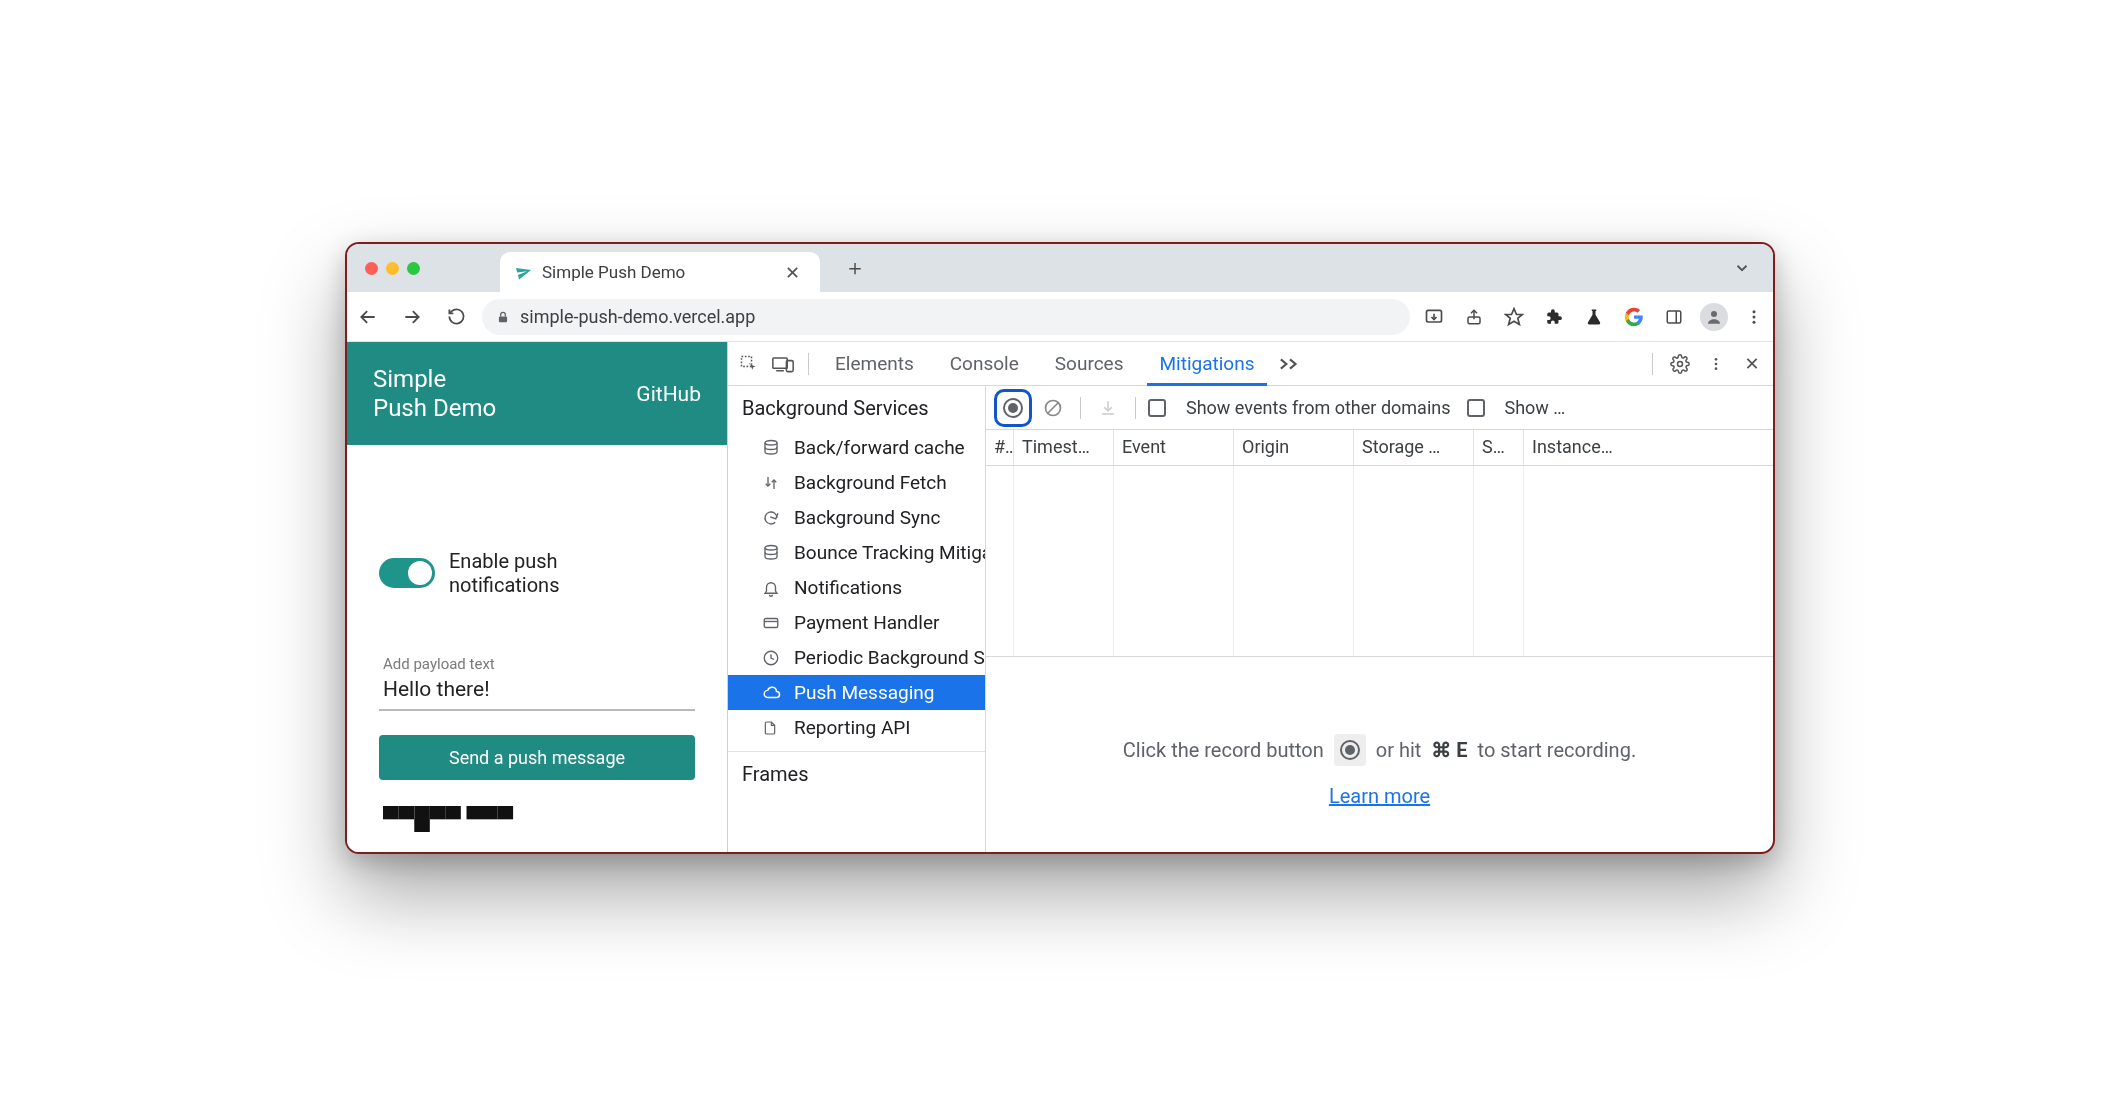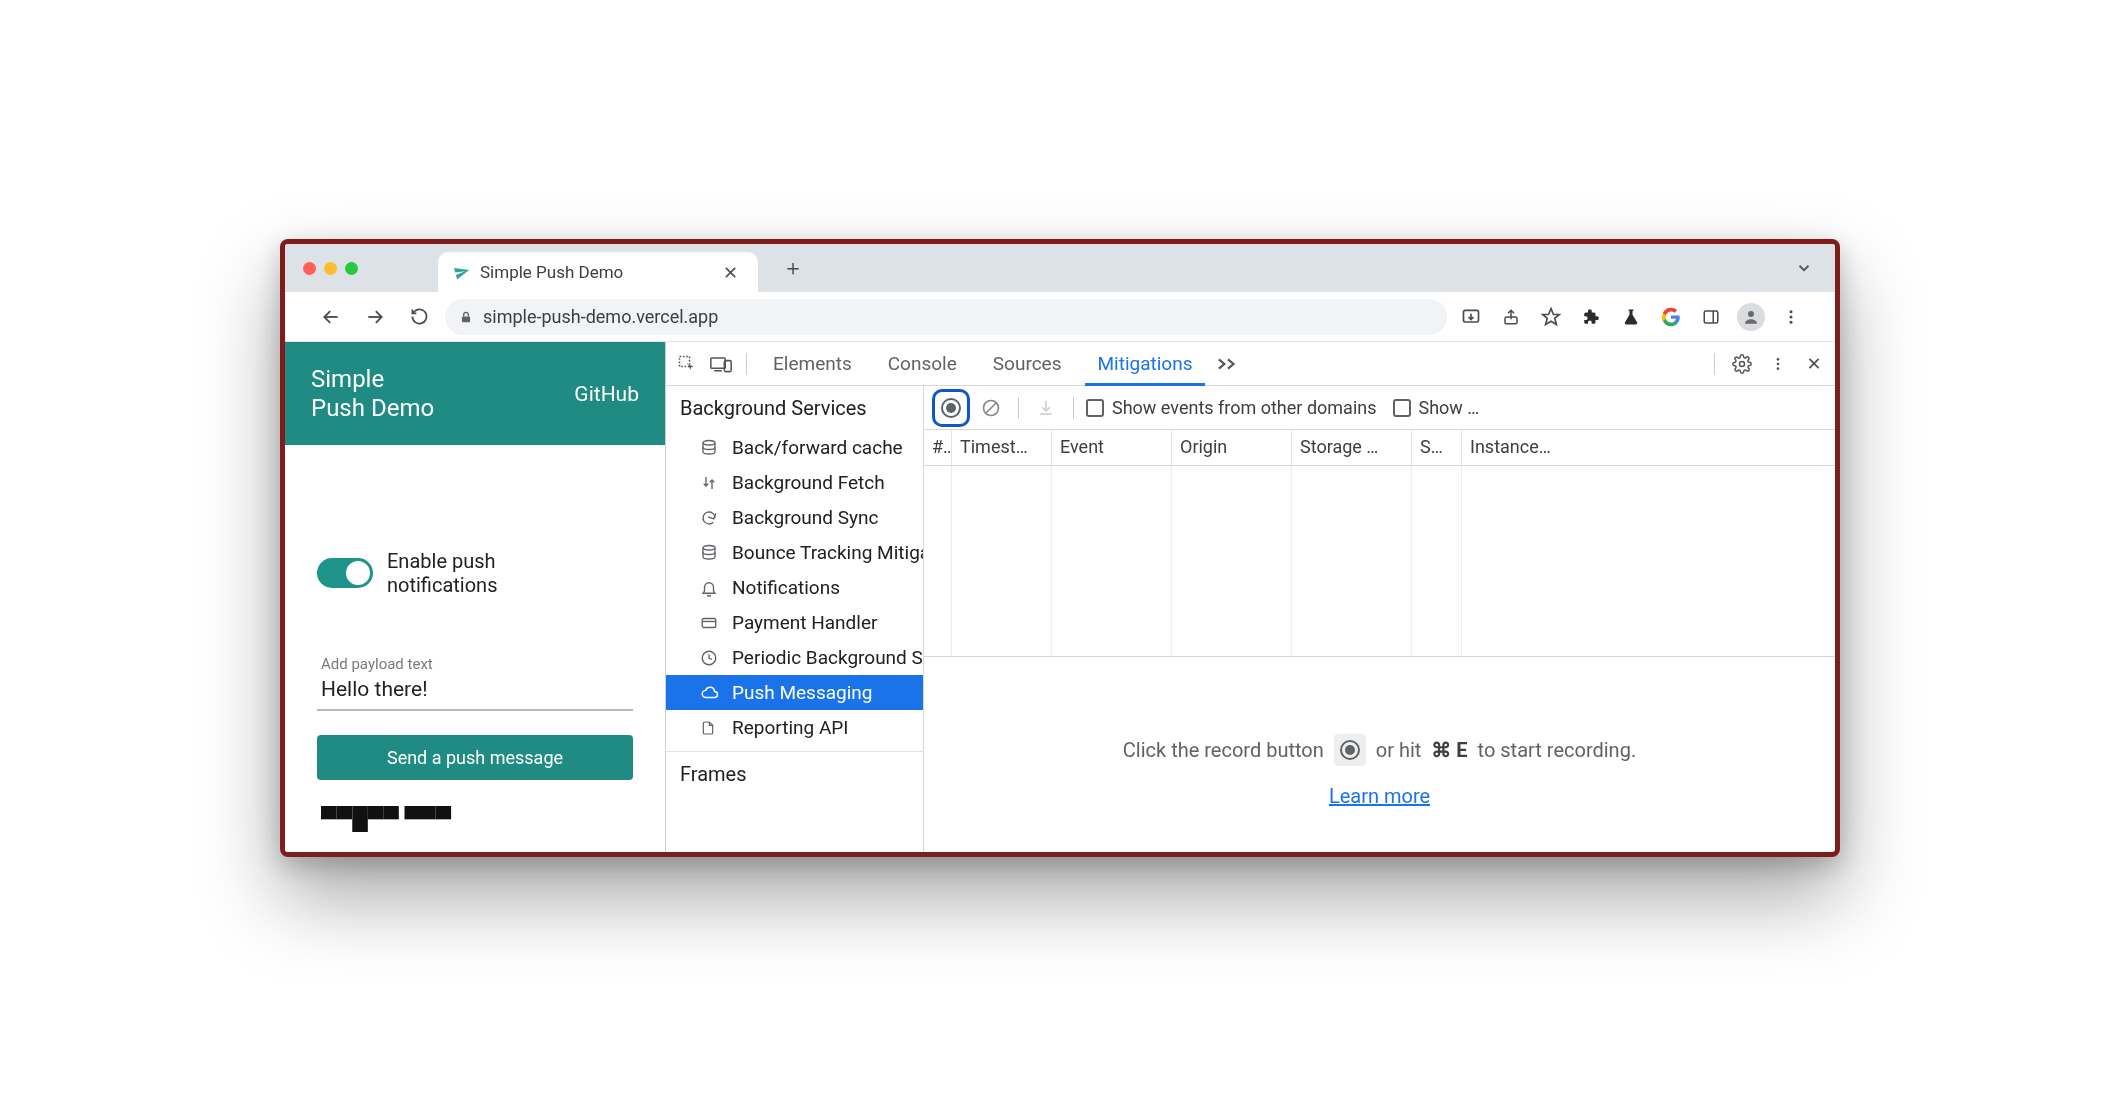--- a/index.html
+++ b/index.html
@@ -3,26 +3,26 @@
 <meta charset="utf-8">
 <style>
   * { box-sizing: border-box; margin: 0; padding: 0; }
   body {
     font-family: -apple-system, BlinkMacSystemFont, "Segoe UI", Roboto, Arial, sans-serif;
     background: #fff;
     display: flex; align-items: center; justify-content: center;
     min-height: 100vh;
   }
   .frame {
-    width: 1560px;
-    border-radius: 8px;
+    width: 1430px;
+    border-radius: 14px;
     box-shadow: 0 40px 80px rgba(0,0,0,0.35), 0 8px 24px rgba(0,0,0,0.2);
     overflow: hidden;
     background: #fff;
-    border: 5px solid #7f1d1d;
+    border: 2px solid #7f1d1d;
   }
   
   .tabstrip {
     display: flex; align-items: center;
     height: 48px; background: #dde2e7; padding: 0 12px;
     gap: 10px;
   }
   .dots { display: flex; gap: 8px; margin-right: 70px; margin-left: 6px; }
   .dot { width: 13px; height: 13px; border-radius: 50%; }
   .dot.r { background: #ff5f57; } .dot.y { background: #febc2e; } .dot.g { background: #28c840; }
@@ -34,21 +34,21 @@
     position: relative; top: 4px;
   }
   .tab .close { margin-left: auto; font-size: 18px; color: #555; padding: 0 4px; }
   .newtab { font-size: 22px; color: #4a4a4a; padding: 0 14px; cursor:pointer; }
   .tabstrip .spacer { flex: 1; }
   .caret { font-size: 18px; color: #555; padding: 0 10px; }
   .favicon { color: #2aa79b; font-size: 16px; transform: rotate(-15deg); }
   
   .toolbar {
     display: flex; align-items: center; gap: 8px;
-    height: 50px; background: #fff; padding: 0 28px;
+    height: 50px; background: #fff; padding: 0 3px;
     border-bottom: 1px solid #e3e3e3;
   }
   .tbtn { width: 36px; height: 36px; border-radius: 50%; display:flex;align-items:center;justify-content:center; color:#4b4b4b; font-size: 19px; cursor:pointer; }
   .omnibox {
     flex: 1; height: 36px; background: #f1f3f4; border-radius: 18px;
     display: flex; align-items: center; gap: 10px; padding: 0 14px;
     color: #3c4043; font-size: 18px;
   }
   .lock { font-size: 14px; color: #5f6368; }
   .ticon { width: 32px; height: 32px; display:flex;align-items:center;justify-content:center; font-size: 18px; color:#4b4b4b; cursor:pointer; }
@@ -100,21 +100,21 @@
   .tree .item.selected .ic { color:#fff; }
   
   .pane { flex:1; display:flex; flex-direction:column; overflow:hidden; }
   .pane-toolbar { display:flex; align-items:center; gap:6px; height: 44px; padding: 0 8px; border-bottom:1px solid #d8d8d8; font-size:18px; color:#3c4043; }
   .recwrap { border: 3px solid #1155cc; border-radius: 10px; padding: 2px; }
   .recbtn { width: 28px; height: 28px; display:flex;align-items:center;justify-content:center; }
   .rec-circle { width: 20px; height:20px; border:2px solid #5f6368; border-radius:50%; display:flex;align-items:center;justify-content:center; }
   .rec-dot { width: 10px; height:10px; background:#5f6368; border-radius:50%; }
   .iconbtn { width: 30px; height:30px; display:flex;align-items:center;justify-content:center; color:#5f6368; cursor:pointer; }
   .pane-sep { width:1px; height:22px; background:#ccc; margin: 0 6px; }
-  .chk { display:flex; align-items:center; gap:8px; white-space:nowrap;text-align:center; }
+  .chk { display:flex; align-items:center; gap:20px; white-space:nowrap;text-align:center; }
   .chkbox { width:18px;height:18px;border:2px solid #5f6368;border-radius:3px; flex-shrink:0; }
   .thead { display:flex; height: 36px; border-bottom:1px solid #d8d8d8; font-size:18px; color:#3c4043; }
   .th { padding: 6px 8px; border-right:1px solid #e3e3e3; overflow:hidden; white-space:nowrap; text-overflow:ellipsis; }
   .tbody { flex:0 0 190px; display:flex; }
   .tcol { border-right:1px solid #eee; }
   .empty { flex:1; display:flex; flex-direction:column; align-items:center; justify-content:center; gap:18px; border-top:1px solid #d8d8d8; color:#5f6368; font-size:20px; }
   .empty .row1 { display:flex; align-items:center; gap: 10px; margin-top: 32px; }
   .recchip { background:#eee; padding:6px; border-radius:4px; display:flex;align-items:center;justify-content:center; }
   .link { color:#1a73e8; text-decoration: underline; font-size: 20px; cursor:pointer; }
   svg { display:block; }

